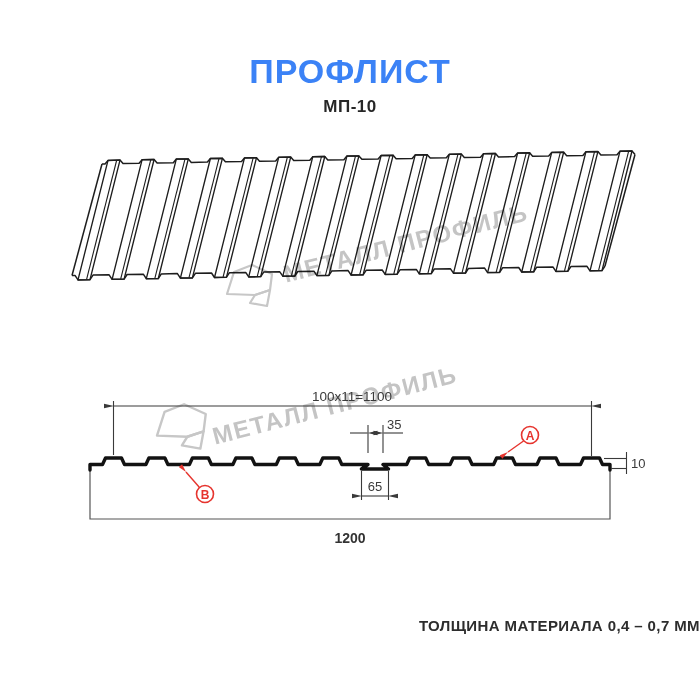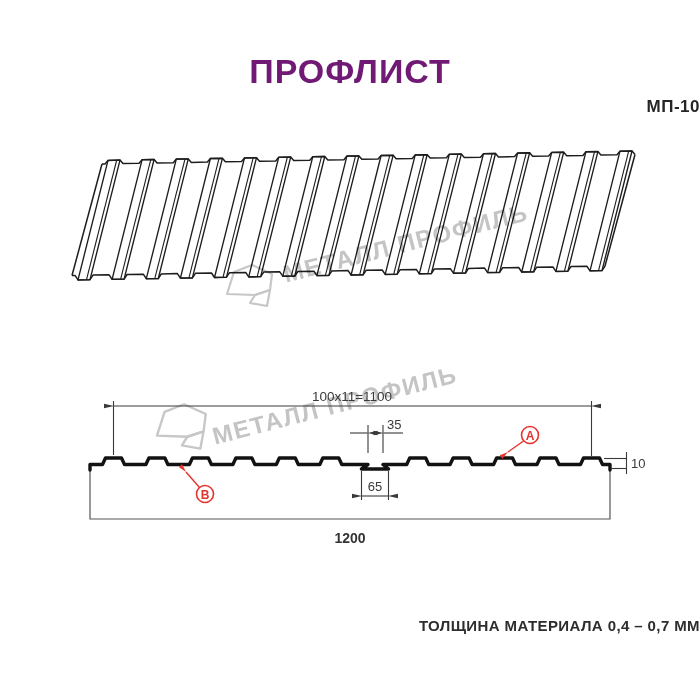--- a/index.html
+++ b/index.html
@@ -1,20 +1,20 @@
 <!DOCTYPE html>
 <html><head>
 <meta charset="utf-8">
 <style>
   html,body{margin:0;padding:0;background:#ffffff;}
   #page{position:relative;width:700px;height:700px;background:#ffffff;overflow:hidden;
         font-family:"Liberation Sans","DejaVu Sans",sans-serif;}
   .title{position:absolute;left:0;top:52px;width:700px;text-align:center;
-         font-size:34px;font-weight:900;letter-spacing:1px;color:#701a75;}
-  .model{position:absolute;left:0;top:97px;width:700px;text-align:right;
+         font-size:34px;font-weight:900;letter-spacing:1px;color:#3b82f6;}
+  .model{position:absolute;left:0;top:97px;width:700px;text-align:center;
          font-size:17px;font-weight:700;letter-spacing:0.5px;color:#262626;}
   .footer-note{position:absolute;left:0;top:617px;width:700px;text-align:right;
          font-size:15px;font-weight:700;letter-spacing:0.4px;color:#2d2d2d;}
   svg.layer{position:absolute;left:0;top:0;width:700px;height:700px;}
   .wm{position:absolute;mix-blend-mode:multiply;pointer-events:none;}
   .wm-text{font-size:24px;font-weight:700;letter-spacing:1.5px;color:#c4c4c4;
            white-space:nowrap;transform-origin:left center;}
   .dimtxt{fill:#3a3a3a;font-size:13px;}
   .dimtxt-big{fill:#3a3a3a;font-size:13.5px;}
   .dimtxt-total{fill:#333333;font-size:14px;font-weight:700;}

